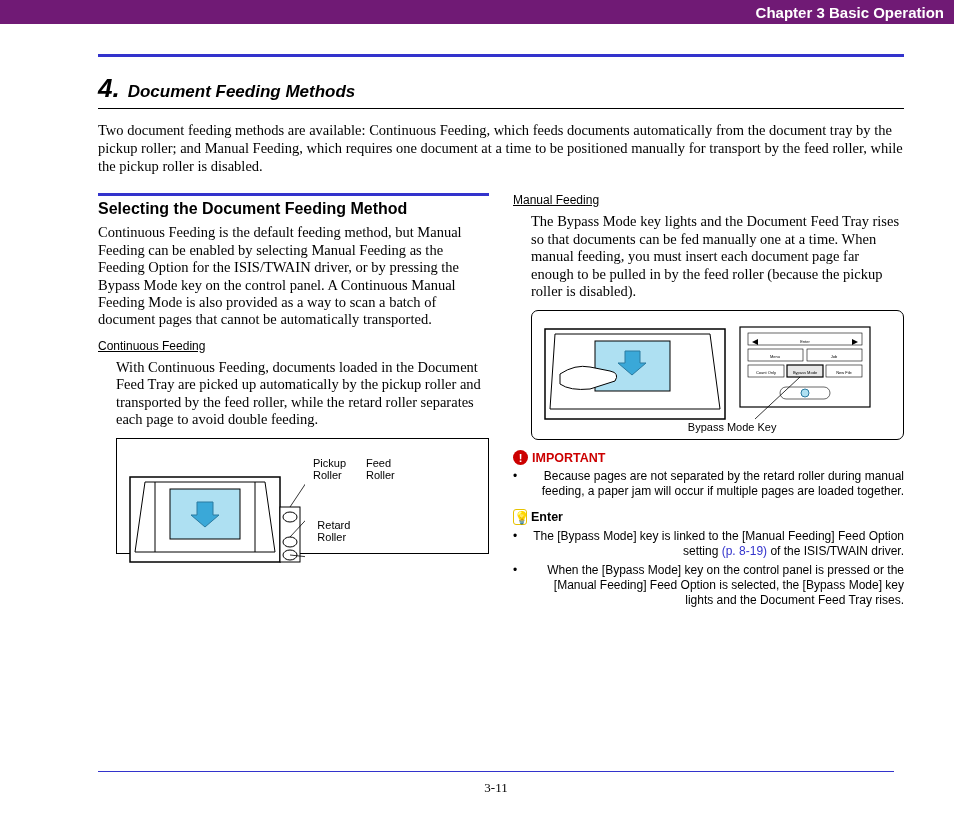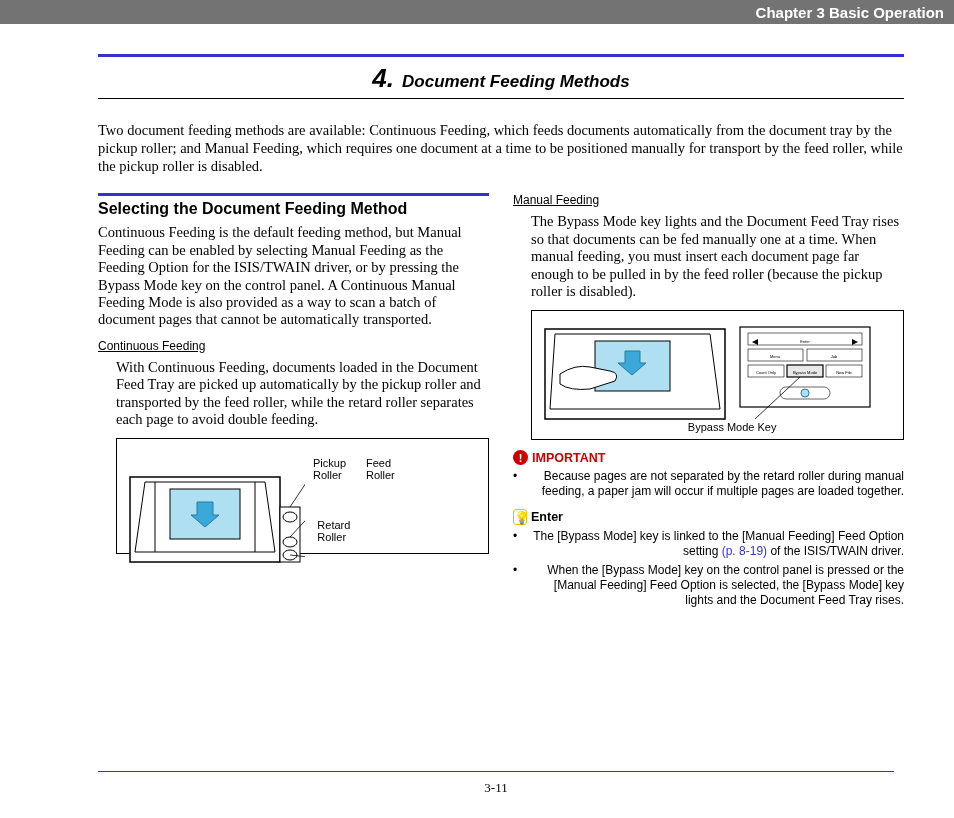--- a/index.html
+++ b/index.html
@@ -5,39 +5,38 @@
   * { box-sizing: border-box; margin: 0; padding: 0; }
   body {
     font-family: "Times New Roman", Times, serif;
     background: #fff;
     width: 954px;
     height: 818px;
     position: relative;
     color: #000;
   }
   .header-bar {
-    background: #737373;
+    background: #701a75;
     color: #fff;
     font-family: Arial, Helvetica, sans-serif;
     font-weight: bold;
     font-size: 15px;
     text-align: right;
     padding: 4px 10px 4px 8px;
     height: 24px;
   }
   .page-content {
     padding: 30px 50px 0 98px;
   }
   .section-header {
     border-top: 3px solid #3333cc;
-    padding-top: 6px;
+    padding-top: 16px;
     padding-bottom: 4px;
     border-bottom: 1px solid #000;
-    margin-bottom: 22px;
-    text-align: center;
+    margin-bottom: 12px;
   }
   .section-num {
     font-family: Arial, Helvetica, sans-serif;
     font-weight: bold;
     font-style: italic;
     font-size: 26px;
     vertical-align: baseline;
   }
   .section-title {
     font-family: Arial, Helvetica, sans-serif;
@@ -232,21 +231,21 @@
         </div>
         <div class="fig-label2"><span style="white-space:pre;">Retard
 Roller</span></div>
       </div>
     </div>
 
     <div class="col">
       <div class="h3">Manual Feeding</div>
       <p class="body-text indent">The Bypass Mode key lights and the Document Feed Tray rises so that documents can be fed manually one at a time. When manual feeding, you must insert each document page far enough to be pulled in by the feed roller (because the pickup roller is disabled).</p>
 
-      <div class="figure-box" style="height:130px;">
+      <div class="figure-box" style="height:130px;border-radius:7px;">
         <svg width="340" height="110" viewBox="0 0 340 110">
 
           <rect x="5" y="10" width="180" height="90" fill="#fff" stroke="#000" stroke-width="1.5"></rect>
           <polygon points="15,15 170,15 180,90 10,90" fill="#fff" stroke="#000"></polygon>
           <rect x="55" y="22" width="75" height="50" fill="#aee0f2" stroke="#000"></rect>
           <polygon points="85,32 100,32 100,44 106,44 92,56 78,44 85,44" fill="#3aa8d8" stroke="#2a7aa0"></polygon>
 
           <path d="M 20 55 Q 35 45 50 48 L 70 52 Q 80 54 75 62 L 50 70 Q 30 72 20 65 Z" fill="#fff" stroke="#000"></path>
 
           <rect x="200" y="8" width="130" height="80" fill="#fff" stroke="#000" stroke-width="1.2"></rect>

